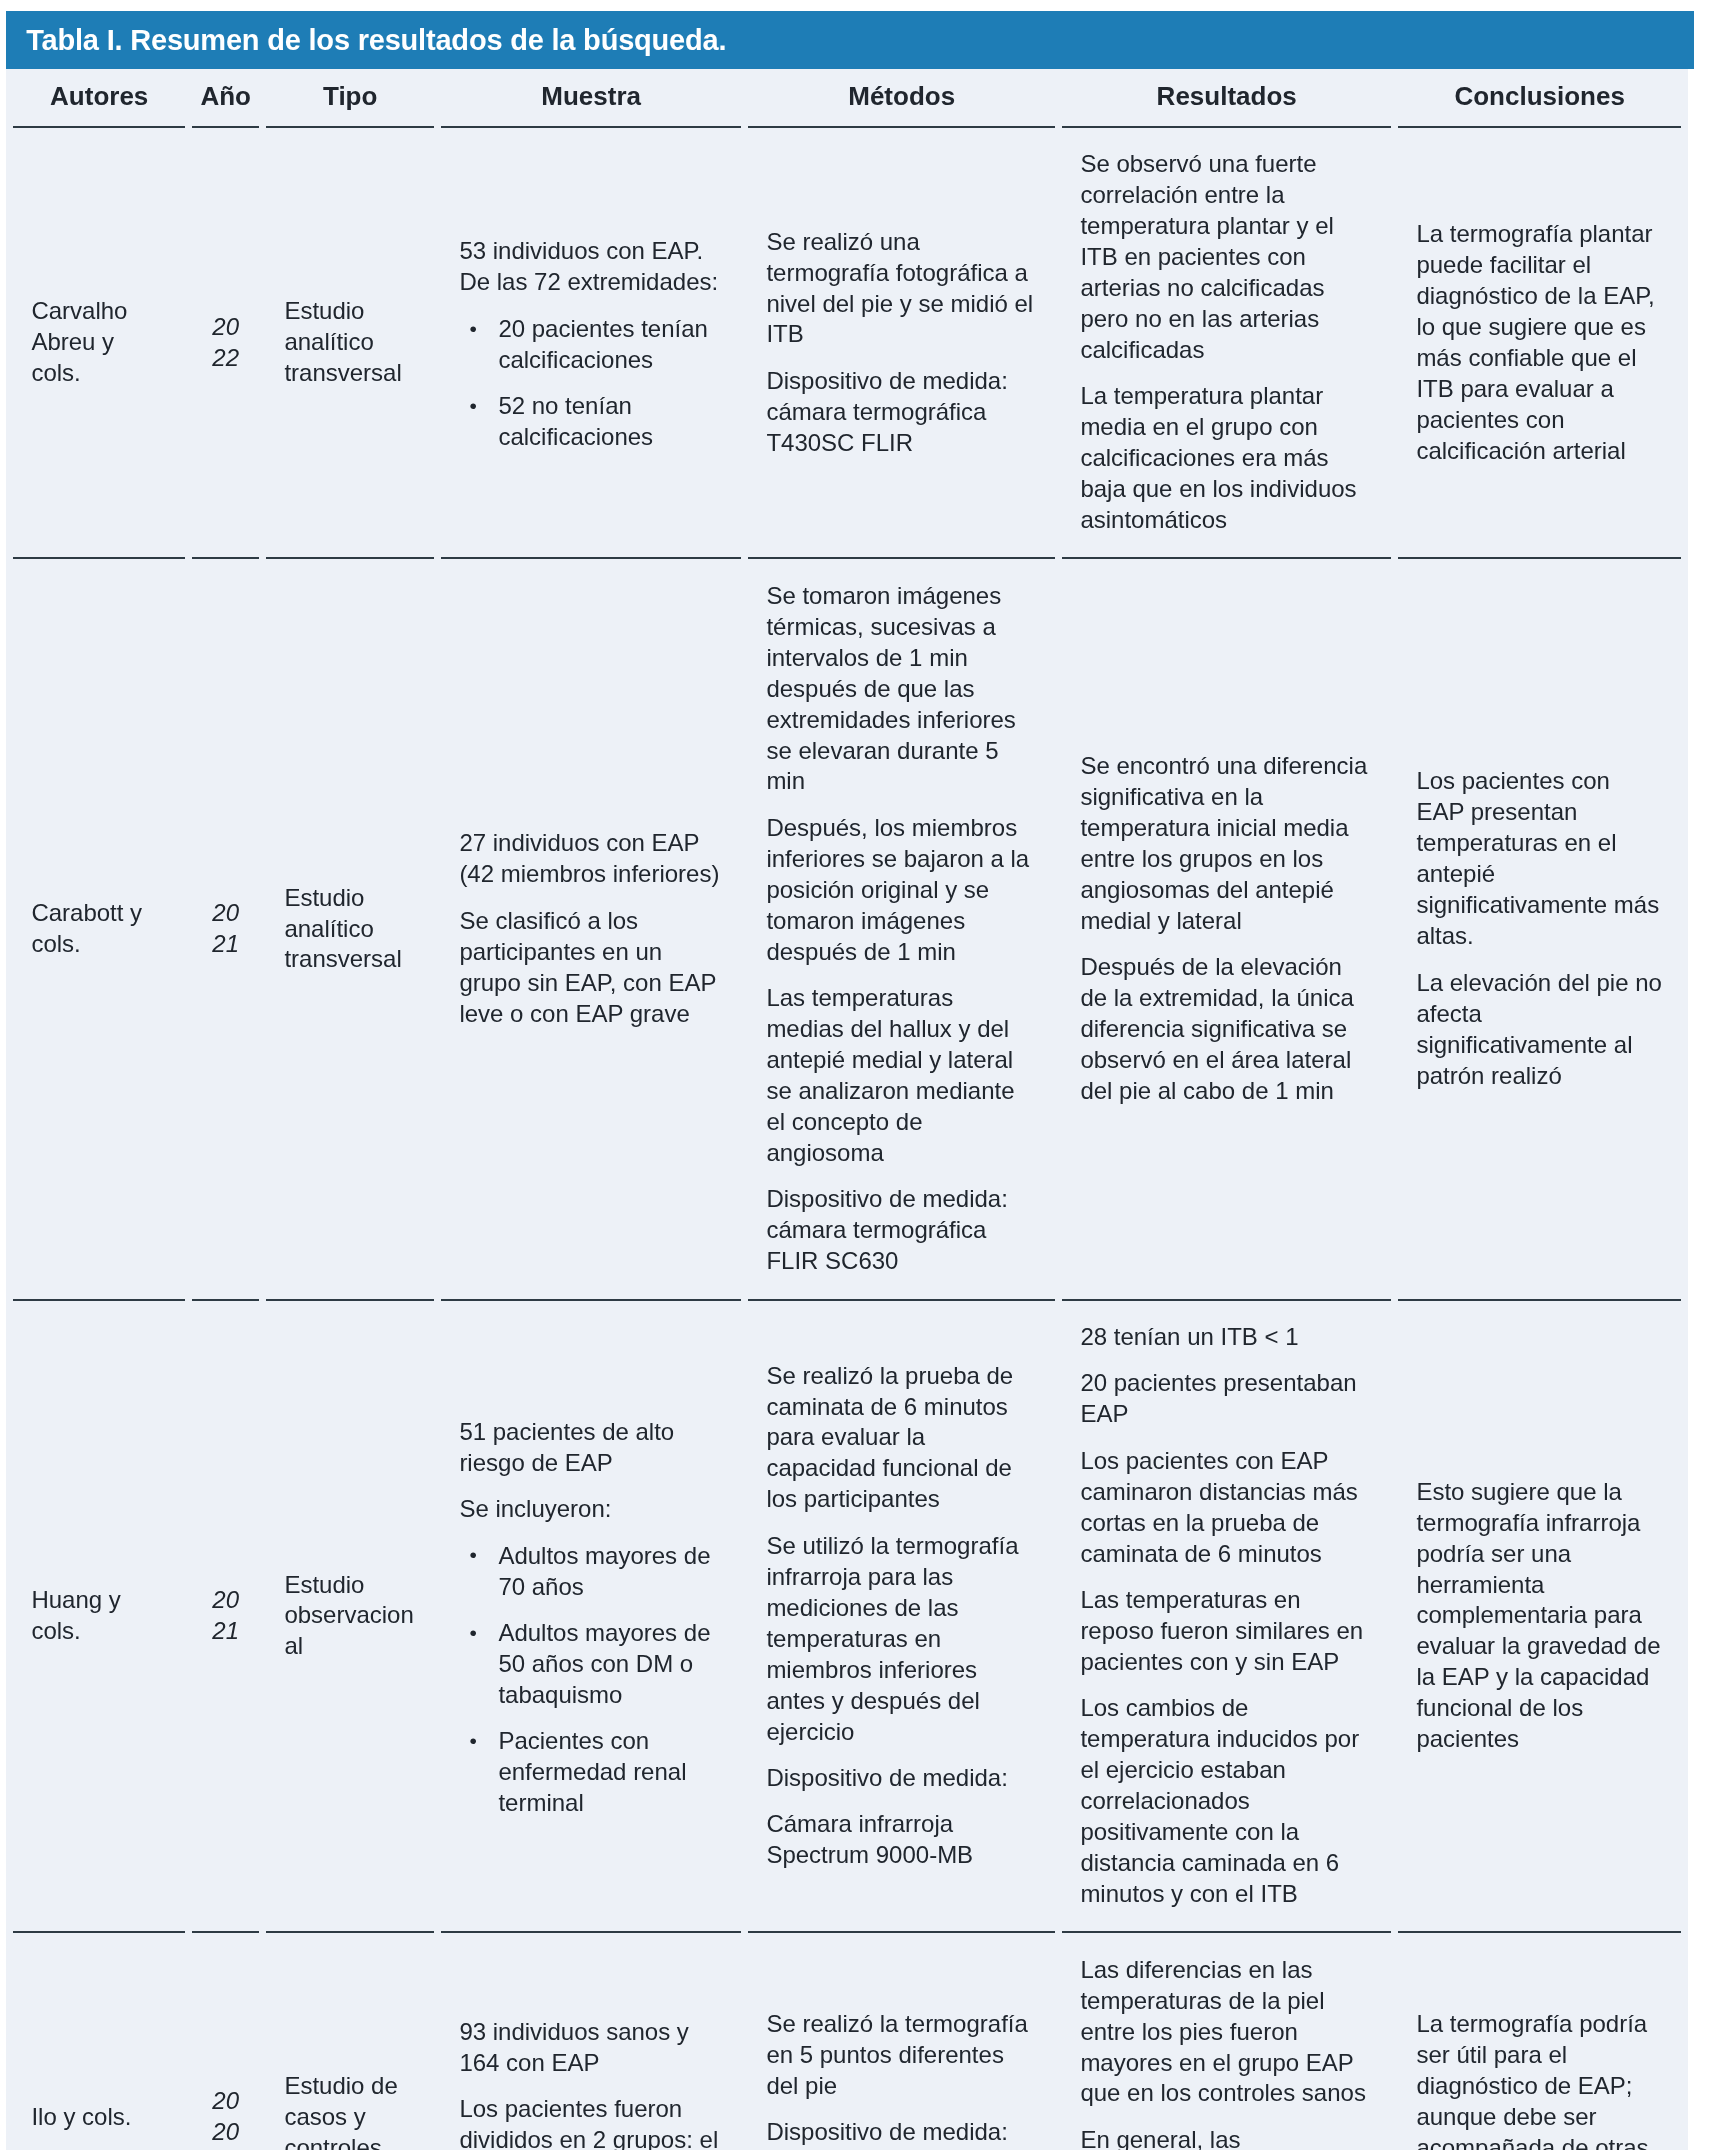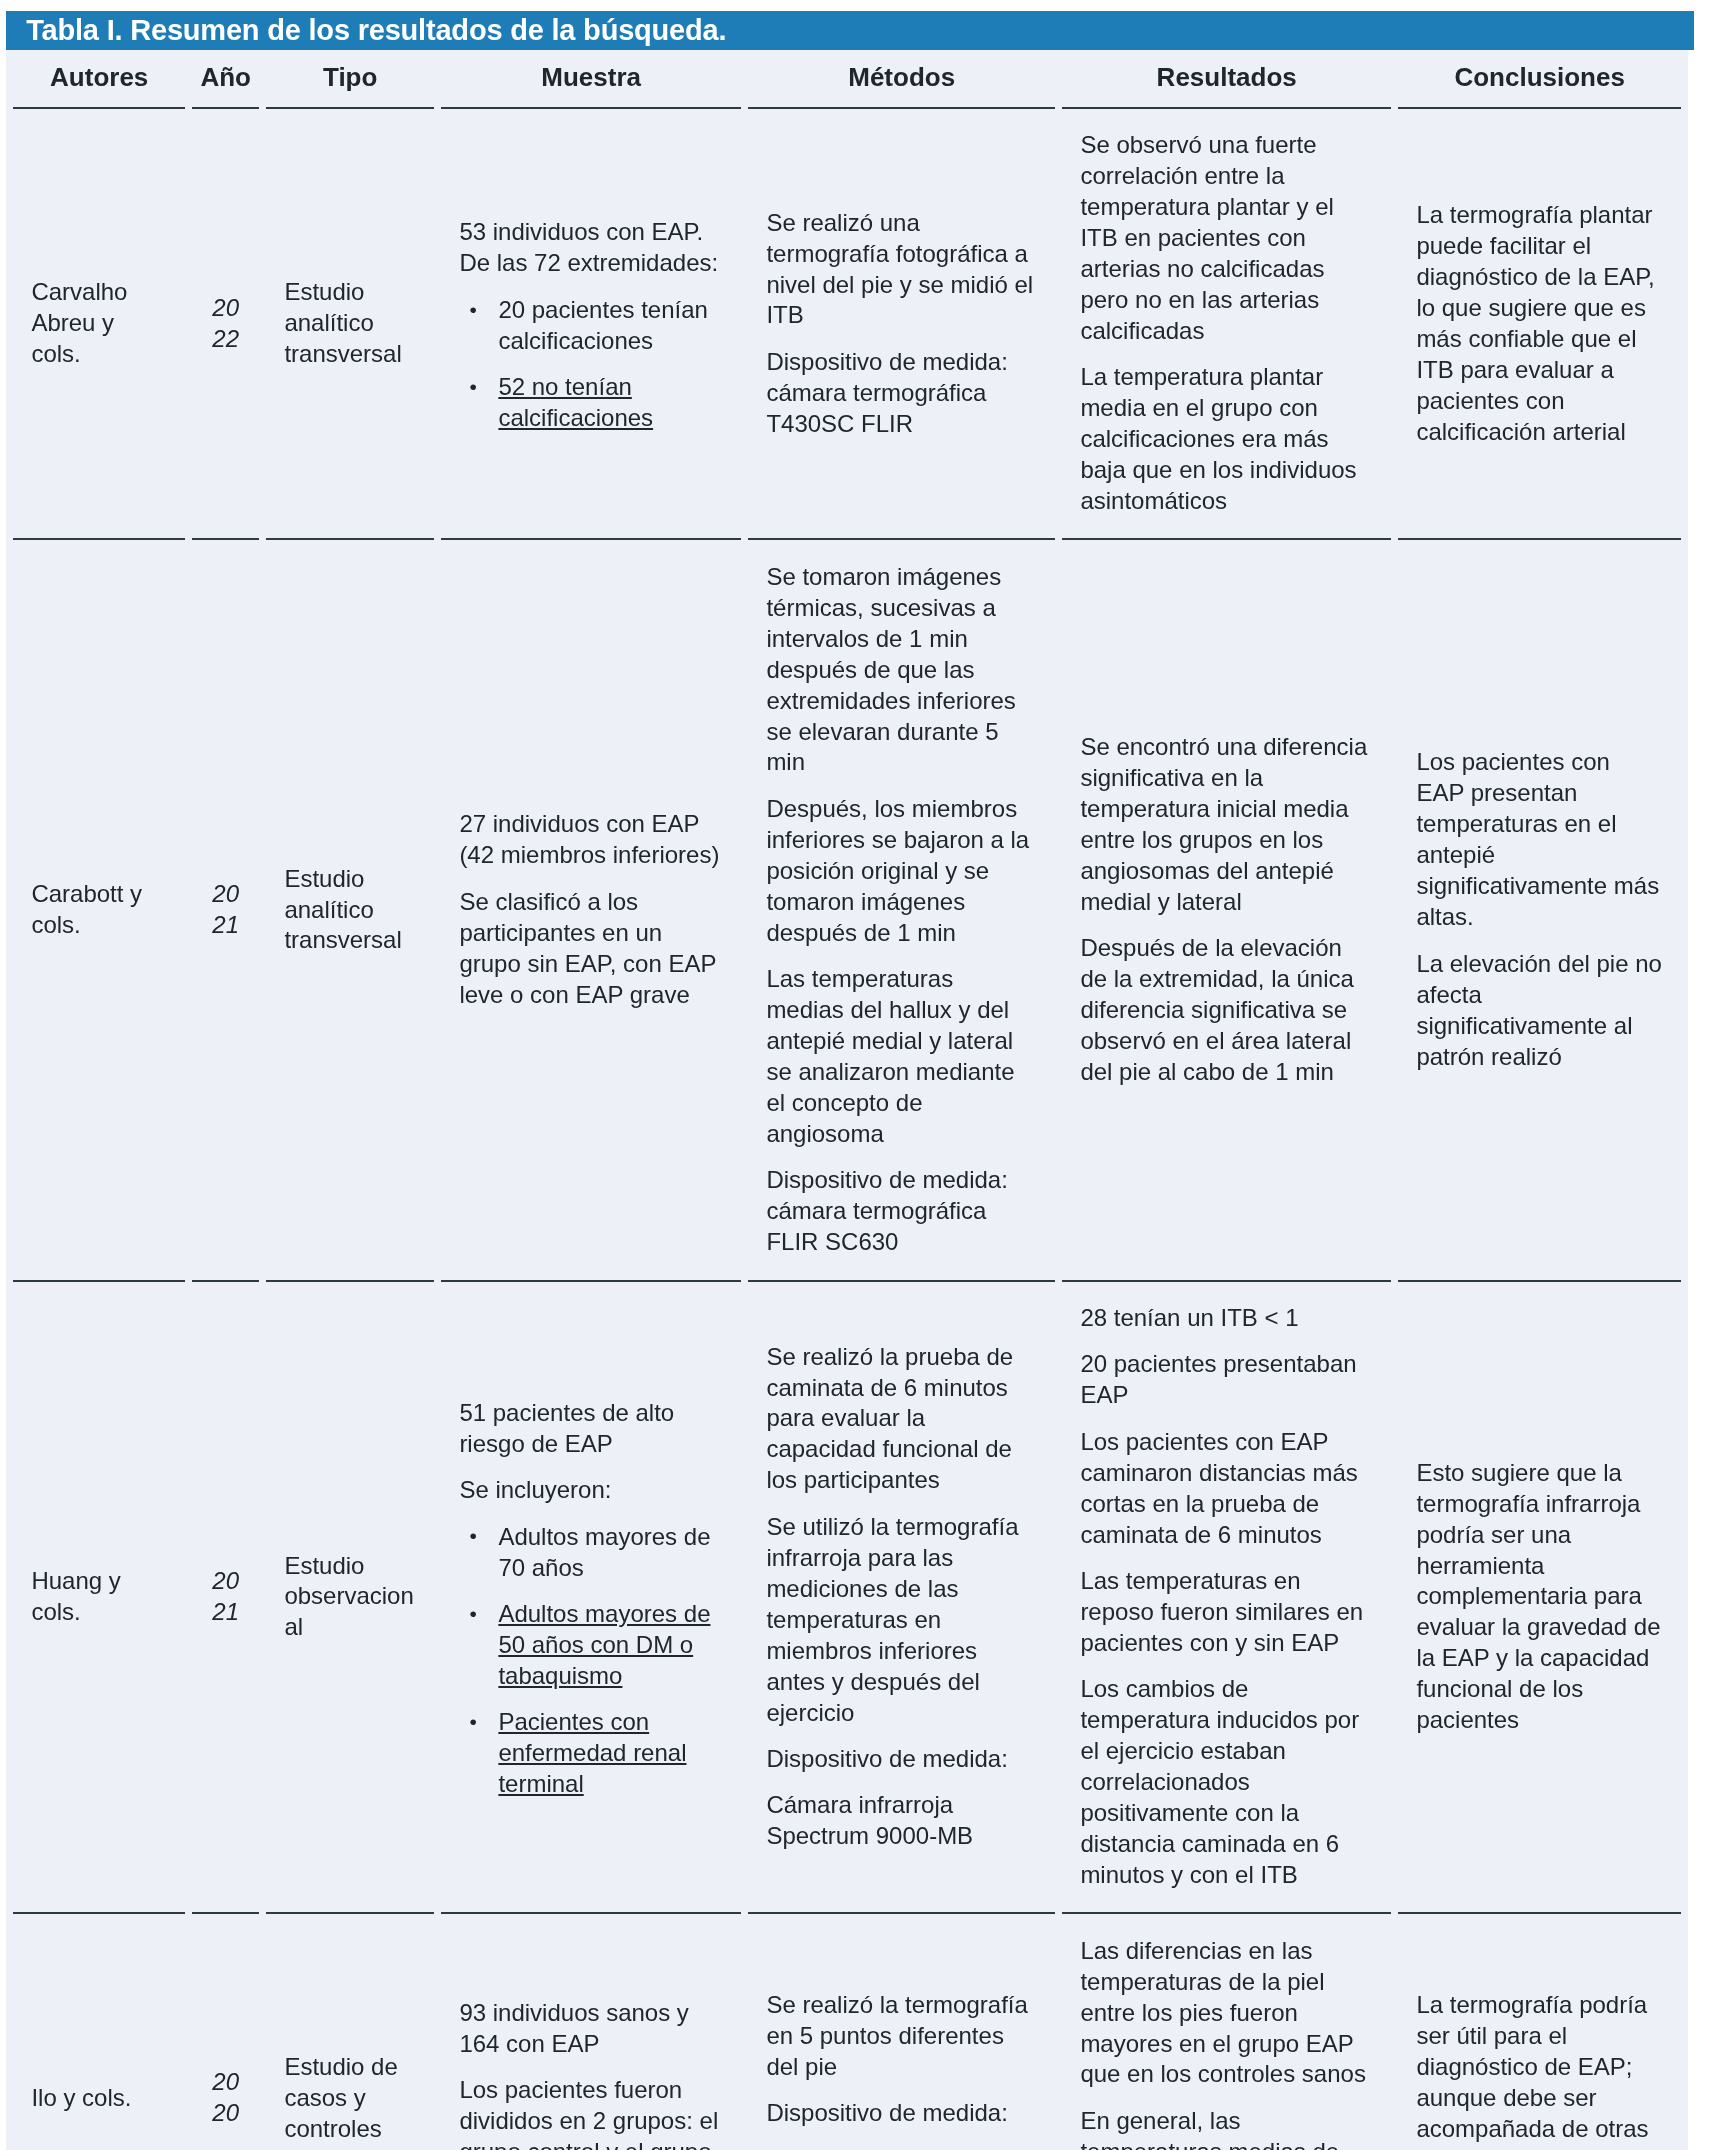--- a/index.html
+++ b/index.html
@@ -7,21 +7,21 @@
     padding: 0;
     background: #ffffff;
     font-family: "Liberation Sans", sans-serif;
     color: var(--text, #20262e);
   }
   body { width: 1725px; min-height: 2151px; }
   .page { padding: 11px 0 0 6.2px; }
 
   .title-bar {
     width: 1688px;
-    height: 39px;
+    height: 58px;
     background: var(--header-bar, #1e7db6);
     display: flex;
     align-items: center;
     box-sizing: border-box;
     padding-left: 20px;
   }
   .title-bar .title-text {
     color: #ffffff;
     font-weight: bold;
     font-size: 29px;
@@ -72,21 +72,21 @@
 
   ul.bullets {
     list-style: none;
     margin: 8px;
     padding: 0;
   }
   ul.bullets li {
     position: relative;
     padding-left: 43px;
   }
-  ul.bullets li + li { margin-top: 15.5px; text-decoration: underline; }
+  ul.bullets li + li { margin-top: 15.5px; }
   ul.bullets li::before {
     content: "\2022";
     position: absolute;
     left: 14px;
     top: 0.8px;
     font-size: 21px;
   }
 
   .footnote {
     margin: 14px 0 0 7.8px;

